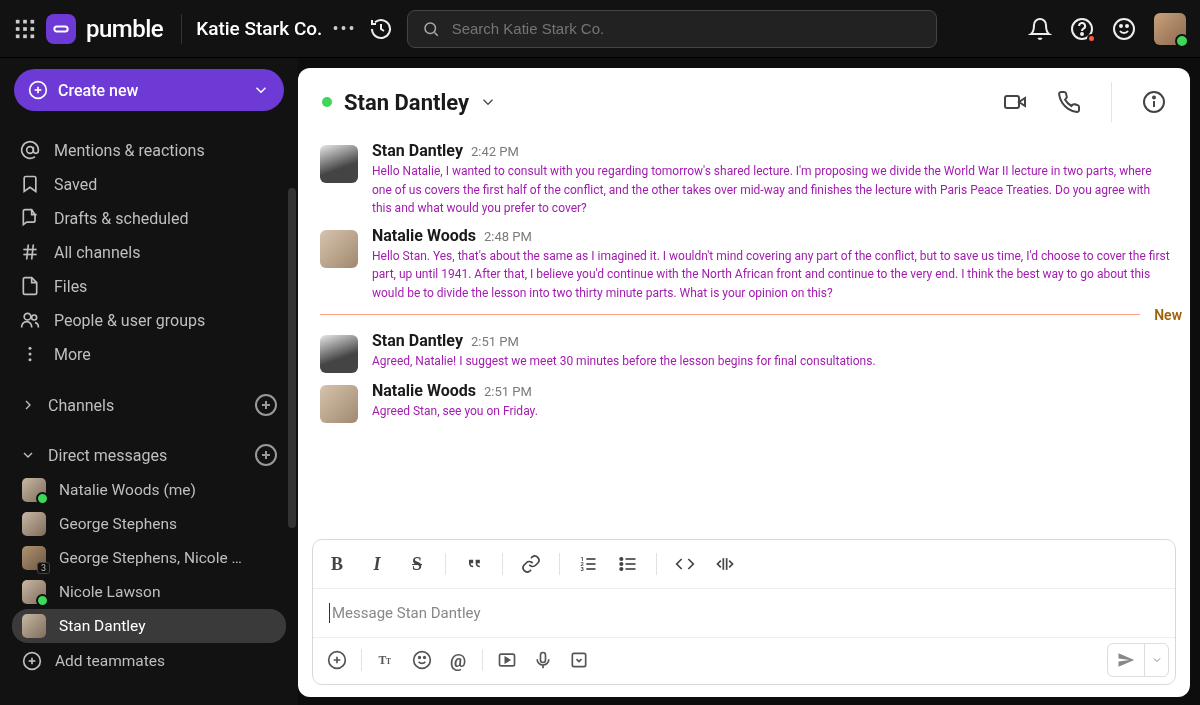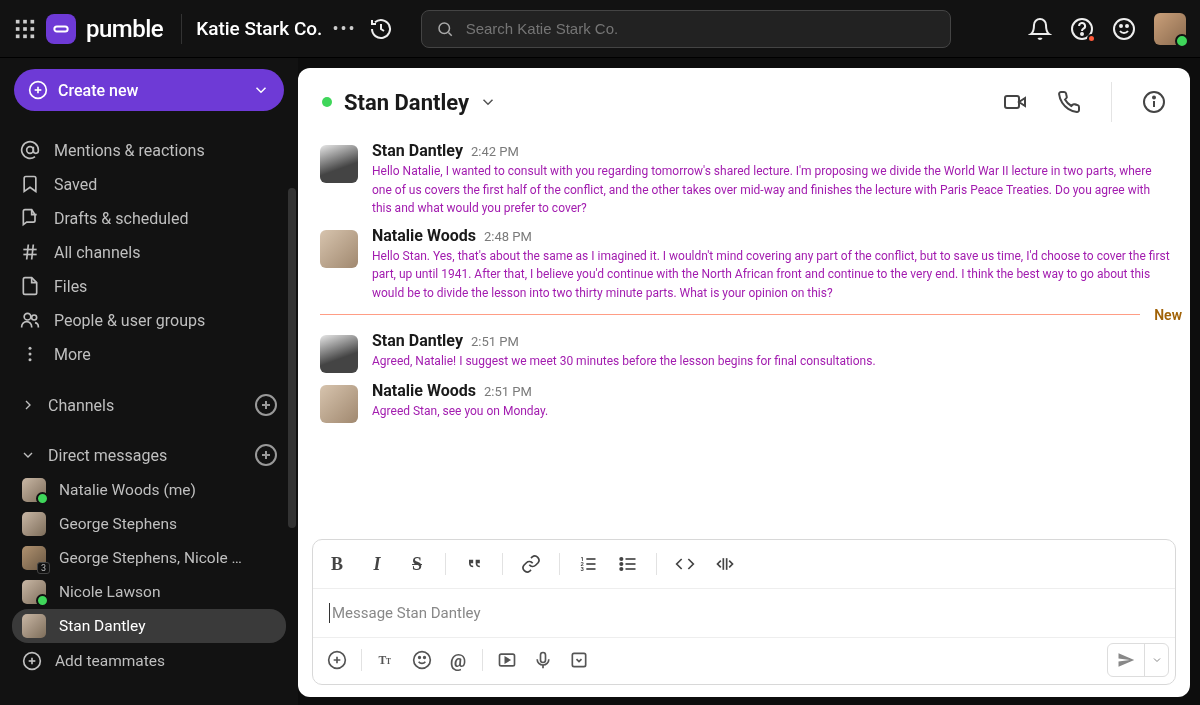--- a/index.html
+++ b/index.html
@@ -13,21 +13,21 @@
   overflow: hidden;
   position: relative;
 }
 
 
 .topbar {
   display: flex;
   align-items: center;
   height: 58px;
   padding: 0 14px;
-  gap: 28px;
+  gap: 14px;
   background: #121212;
   border-bottom: 1px solid #000;
 }
 .topbar-left {
   display: flex;
   align-items: center;
   gap: 10px;
 }
 .app-grid-icon { width: 22px; height: 22px; color: #ccc; cursor: pointer; }
 .app-logo-box {
@@ -559,21 +559,21 @@
             <div class="msg-text">Agreed, Natalie! I suggest we meet 30 minutes before the lesson begins for final consultations.</div>
           </div>
         </div>
         <div class="msg">
           <div class="msg-avatar"></div>
           <div class="msg-body">
             <div class="msg-head">
               <span class="msg-author">Natalie Woods</span>
               <span class="msg-time">2:51 PM</span>
             </div>
-            <div class="msg-text">Agreed Stan, see you on Monday.</div>
+            <div class="msg-text">Agreed Stan, see you on Friday.</div>
           </div>
         </div>
       </div>
 
     <div class="composer">
       <div class="toolbar-row">
         <div class="tb-btn" style="font-family:serif;font-size:18px;">B</div>
         <div class="tb-btn" style="font-style:italic;font-family:serif;font-size:18px;">I</div>
         <div class="tb-btn" style="text-decoration:line-through;font-family:serif;font-size:18px;">S</div>
         <span class="tb-sep"></span>

